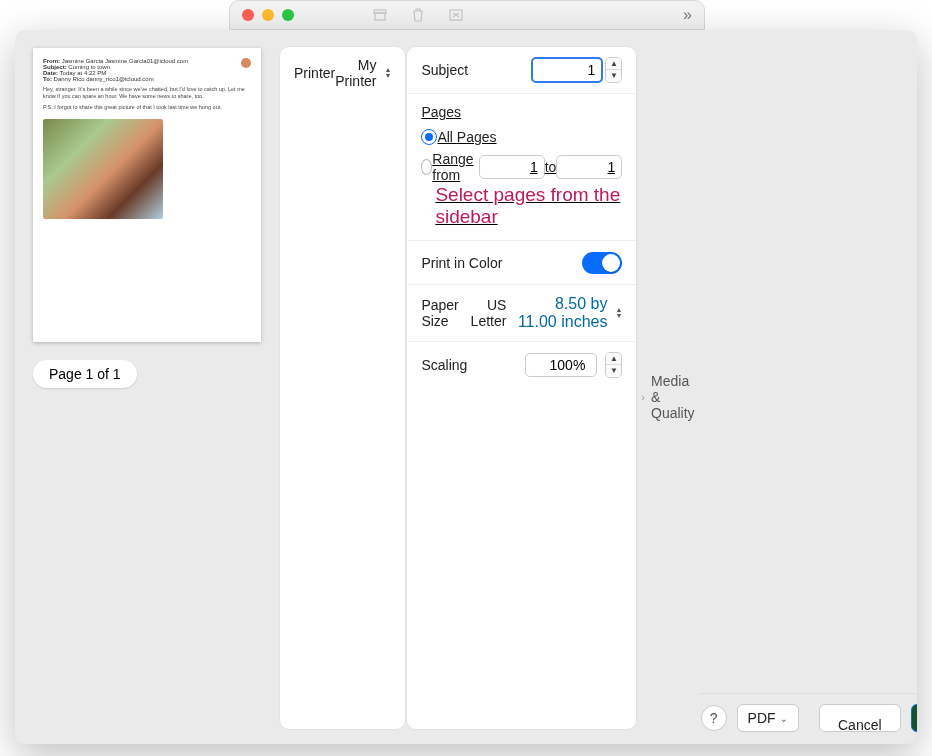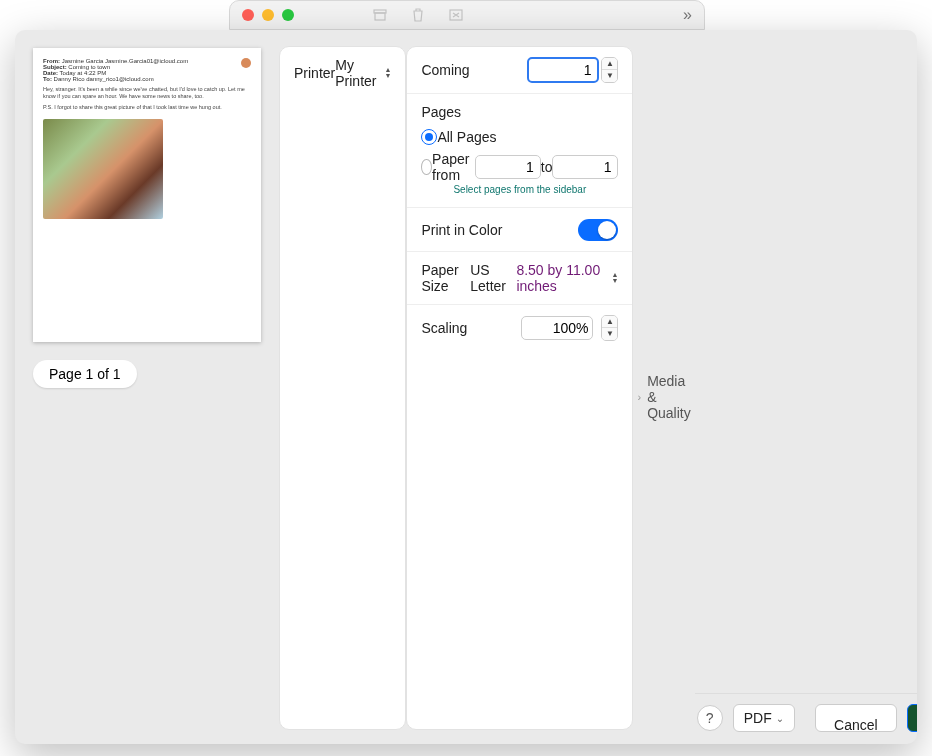--- a/index.html
+++ b/index.html
@@ -83,21 +83,21 @@
     min-height: 44px;
     border-bottom: 1px solid #eee;
   }
   .row:last-child { border-bottom: none; }
   .row .label { font-size: 14px; color: #222; }
   .row .value { margin-left: auto; display:flex; align-items:center; gap:6px; font-size:14px; color:#222; }
   .value.disabled { color: #aaa; }
   .arrows { display:inline-flex; flex-direction:column; font-size:7px; line-height:6px; color:#555; margin-left:2px; }
 
   
-  .popup { display:flex; align-items:center; gap:4px; cursor:default; }
+  .popup { display:flex; align-items:center; gap:4px; cursor:default;text-align:right; }
 
   
   .stepper { display:flex; align-items:center; }
   .stepper input {
     width: 72px; height: 26px;
     border: 2px solid #2f7af0;
     border-radius: 5px;
     text-align: right;
     padding: 0 6px;
     font-size: 14px;
@@ -109,35 +109,35 @@
     border: 1px solid #ccc; border-radius:5px;
     overflow:hidden; background:#fafafa;
   }
   .stepbtns button {
     width:15px; height:12px; border:none; background:#fafafa;
     font-size:8px; line-height:8px; color:#444; cursor:pointer;
   }
   .stepbtns button:first-child { border-bottom:1px solid #ddd; }
 
   
-  .pages-block { padding: 10px 14px 12px; border-bottom:1px solid #eee; }
+  .pages-block { padding: 10px 14px 12px; border-bottom:1px solid #eee;text-decoration:underline; }
   .pages-block .section-label { font-size:14px; margin-bottom:6px; color:#222; }
   .radio-line { display:flex; align-items:center; font-size:14px; padding:3px 0; color:#222; }
   .radio {
     width:16px; height:16px; border-radius:50%;
     border:1px solid #b8b8b8; background:#fff;
     display:flex; align-items:center; justify-content:center;
   }
   .radio.checked { border-color:#0a6cff; }
   .radio.checked::after { content:""; width:8px; height:8px; border-radius:50%; background:#0a6cff; }
   .small-input {
     width:66px; height:24px; border:1px solid #ccc; border-radius:5px;
     text-align:right; padding:0 6px; font-size:14px;
   }
-  .selection-hint { font-size:10px; color:#0f766e; margin-left:32px; margin-top:-2px; }
+  .selection-hint { font-size:19px; color:#be185d; margin-left:14px; margin-top:-2px; }
 
   
   .switch {
     width:40px; height:22px; border-radius:11px;
     background:#0a6cff; position:relative;
   }
   .switch::after {
     content:""; position:absolute; right:2px; top:2px;
     width:18px; height:18px; border-radius:50%; background:#fff;
     box-shadow:0 1px 2px rgba(0,0,0,.3);
@@ -145,21 +145,21 @@
 
   
   .orient-icon {
     display:inline-flex; align-items:center; justify-content:center;
     width:22px; height:18px;
     border:1px solid #888; border-radius:3px; font-size:8px; color:#555;
     background:#fff;
   }
   .orient-icon.landscape { width:26px; height:16px; }
 
-  .paper-dims { font-size:14px; color:#701a75; }
+  .paper-dims { font-size:16px; color:#0369a1; }
 
   
   .disclosure {
     padding: 12px 4px 8px 4px;
     display:flex; align-items:center; gap:6px;
     font-size:14px; color:#555;
   }
   .disclosure .chev { font-size:11px; color:#999; }
 
   
@@ -187,21 +187,21 @@
     font-size:14px; color:#222;
   }
   .push-btn.primary {
     background:#14532d; border-color:#0a6cff; color:#fff;
   }
   .spacer { flex:1; }
 
   
   .scale-input {
     width:72px; height:24px; border:1px solid #ccc; border-radius:5px;
-    text-align:right; padding:0 4px; font-size:14px;
+    text-align:right; padding:0 11px; font-size:14px;
   }
 </style>
 </head>
 <body>
 
 <div class="back-window">
   <div class="traffic-lights">
     <div class="tl red"></div>
     <div class="tl yellow"></div>
     <div class="tl green"></div>
@@ -258,21 +258,21 @@
               <span>▲</span>
               <span>▼</span>
             </span>
         </span>
       </div>
     </div>
 
     <div class="card">
 
       <div class="row">
-        <span class="label">Coming</span>
+        <span class="label">Subject</span>
         <span class="value">
           <span class="stepper">
             <input value="1" style="">
             <span class="stepbtns">
               <button>▲</button>
               <button>▼</button>
             </span>
           </span>
         </span>
       </div>
@@ -280,21 +280,21 @@
       <div class="pages-block">
         <div class="section-label">Pages</div>
 
         <div class="radio-line">
           <span class="radio checked"></span>
           <span>All Pages</span>
         </div>
 
         <div class="radio-line">
           <span class="radio"></span>
-          <span>Paper from</span>
+          <span>Range from</span>
           <input class="small-input" value="1" style="">
           <span>to</span>
           <input class="small-input" value="1" style="">
         </div>
 
         <div class="selection-hint">Select pages from the sidebar</div>
       </div>
 
       <div class="row">
         <span class="label">Print in Color</span>

